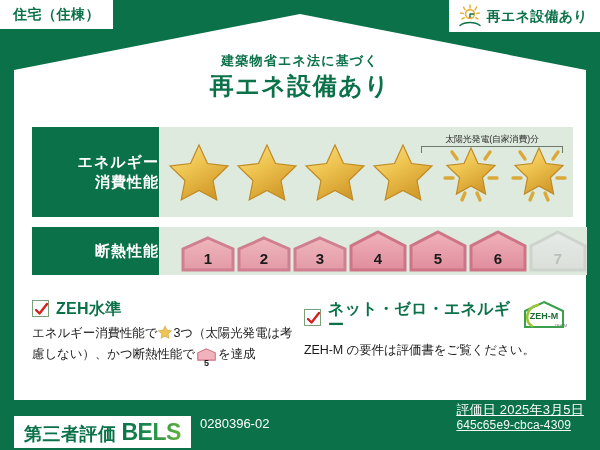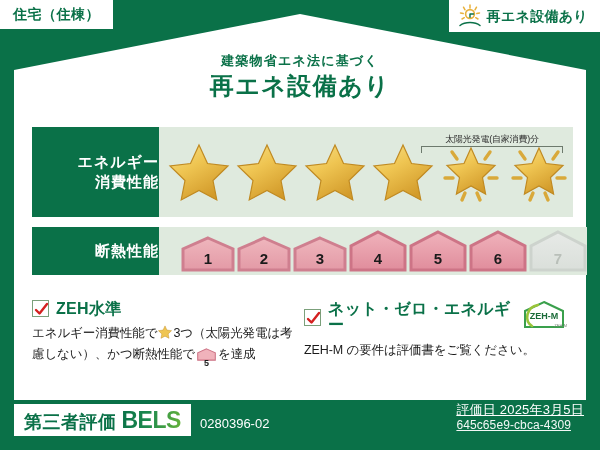--- a/index.html
+++ b/index.html
@@ -198,21 +198,21 @@
   .inline-house .n {
     position: absolute; left: 0; right: 0; bottom: 1px;
     text-align: center; font-size: 9px; font-weight: bold; color: #1a1a1a;
     line-height: 1;
   }
   .zehm-logo { display: inline-block; vertical-align: middle; margin-left: 2px; }
 
   
   .footer-bels {
     position: absolute;
-    left: 14px; bottom: 14px;
+    left: 14px; bottom: 2px;
     z-index: 6;
     background: #ffffff;
     padding: 5px 10px 6px 10px;
     display: flex; align-items: baseline; gap: 5px;
     height: 32px;
   }
   .bels-jp {
     color: #0a7148;
     font-weight: bold;
     font-size: 18px;

